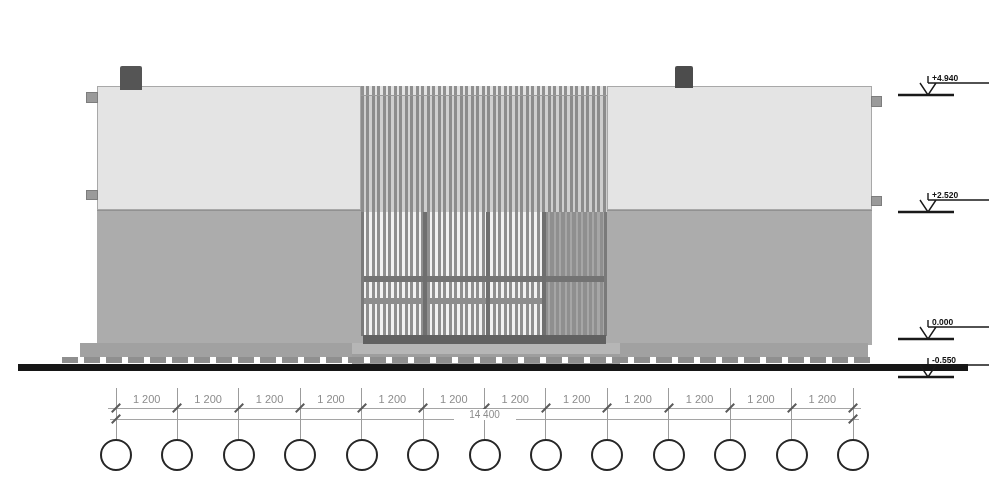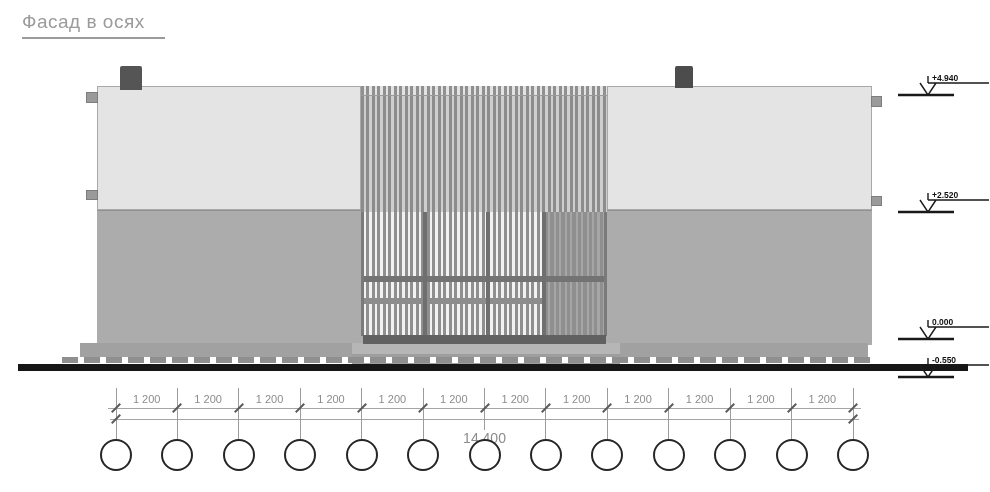--- a/index.html
+++ b/index.html
@@ -40,31 +40,30 @@
   .chimney-left{left:120px;top:66px;width:22px;height:24px;}
   .chimney-right{left:675px;top:66px;width:18px;height:22px;background:#4c4c4c;}
   .bracket{background:#9a9a9a;border:1px solid #7d7d7d;box-sizing:border-box;}
   
   .dim-line{height:1px;background:#a5a5a5;}
   .dim-line-1{left:108px;top:408px;width:753px;}
   .dim-line-2{left:110px;top:419px;width:749px;}
   .ext-line{width:1px;background:#9c9c9c;}
   .tick{width:12px;height:2px;background:#5a5a5a;transform:rotate(-45deg);}
   .seg-label{width:52px;text-align:center;font-size:11px;color:#8c8c8c;top:393px;}
-  .total-label{width:62px;text-align:center;font-size:14px;color:#8c8c8c;top:430px;background:#ffffff;}
+  .total-label{width:62px;text-align:center;font-size:10px;color:#8c8c8c;top:409px;background:#ffffff;}
   .axis-circle{width:32px;height:32px;border:2.5px solid #262626;border-radius:50%;
     background:#ffffff;box-sizing:border-box;top:439px;}
   .elev-marker{width:92px;height:30px;}
 </style>
 </head>
 <body>
 
 <div class="canvas">
 
-  <div class="abs title">Фасад в осях</div>
 
   <div>
     <div class="abs wall-lower"></div>
     <div class="abs plinth"></div>
     <div class="abs porch"></div>
     <div class="abs porch-base"></div>
     <div class="abs foundation-dashes"></div>
 
     <div class="abs panel-upper panel-left"></div>
     <div class="abs panel-upper panel-right"></div>

